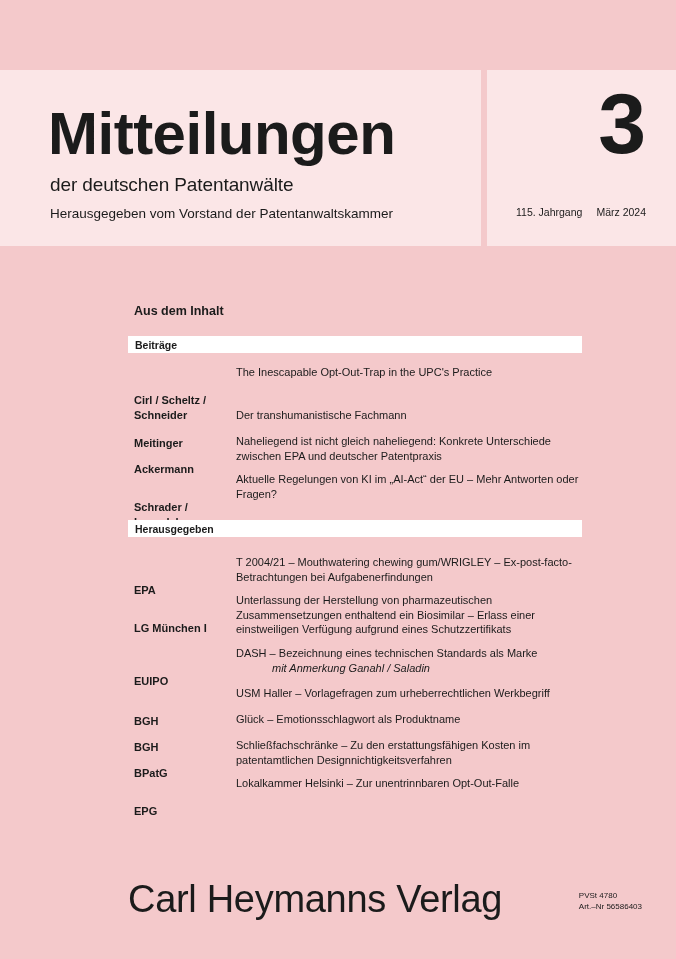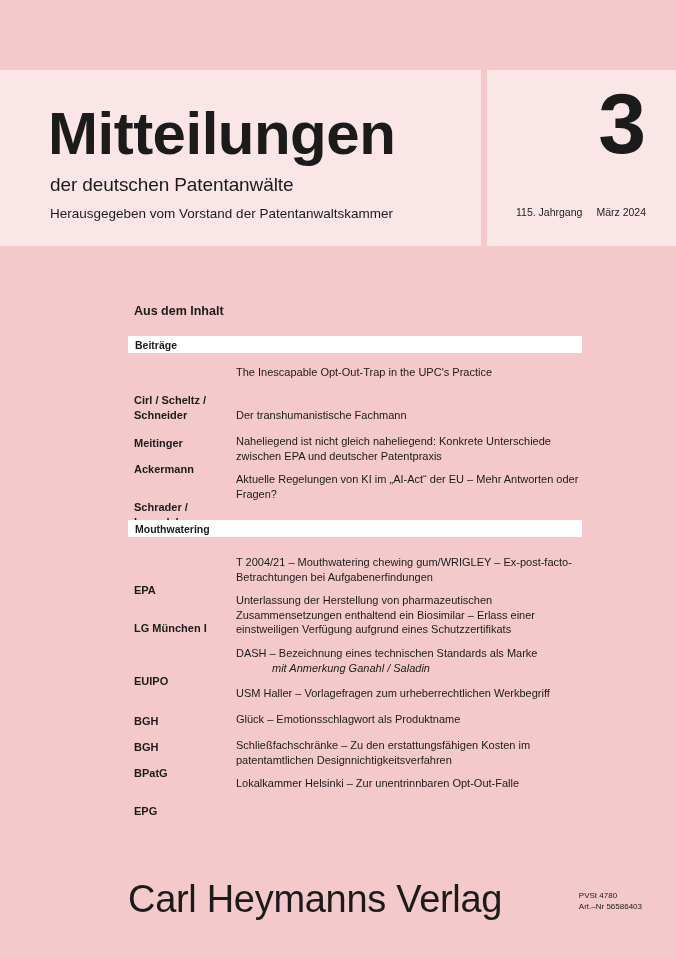--- a/index.html
+++ b/index.html
@@ -193,21 +193,21 @@
     <div class="who">Ackermann</div>
     <div class="what">Naheliegend ist nicht gleich naheliegend: Konkrete Unterschiede zwischen EPA und deutscher Patentpraxis</div>
   </div>
 
   <div class="entry" style="top:226px;">
     <div class="who">Schrader / Langeleh</div>
     <div class="what">Aktuelle Regelungen von KI im „AI-Act“ der EU – Mehr Antworten oder Fragen?</div>
   </div>
 
   <div class="section-bar" style="top:274px;">
-    <span>Mouthwatering</span>
+    <span>Herausgegeben</span>
   </div>
 
   <div class="entry" style="top:309px;">
     <div class="who">EPA</div>
     <div class="what">T 2004/21 – Mouthwatering chewing gum/WRIGLEY – Ex-post-facto-Betrachtungen bei Aufgabenerfindungen</div>
   </div>
 
   <div class="entry" style="top:347px;">
     <div class="who">LG München I</div>
     <div class="what">Unterlassung der Herstellung von pharmazeutischen Zusammensetzungen enthaltend ein Biosimilar – Erlass einer einstweiligen Verfügung aufgrund eines Schutzzertifikats</div>

